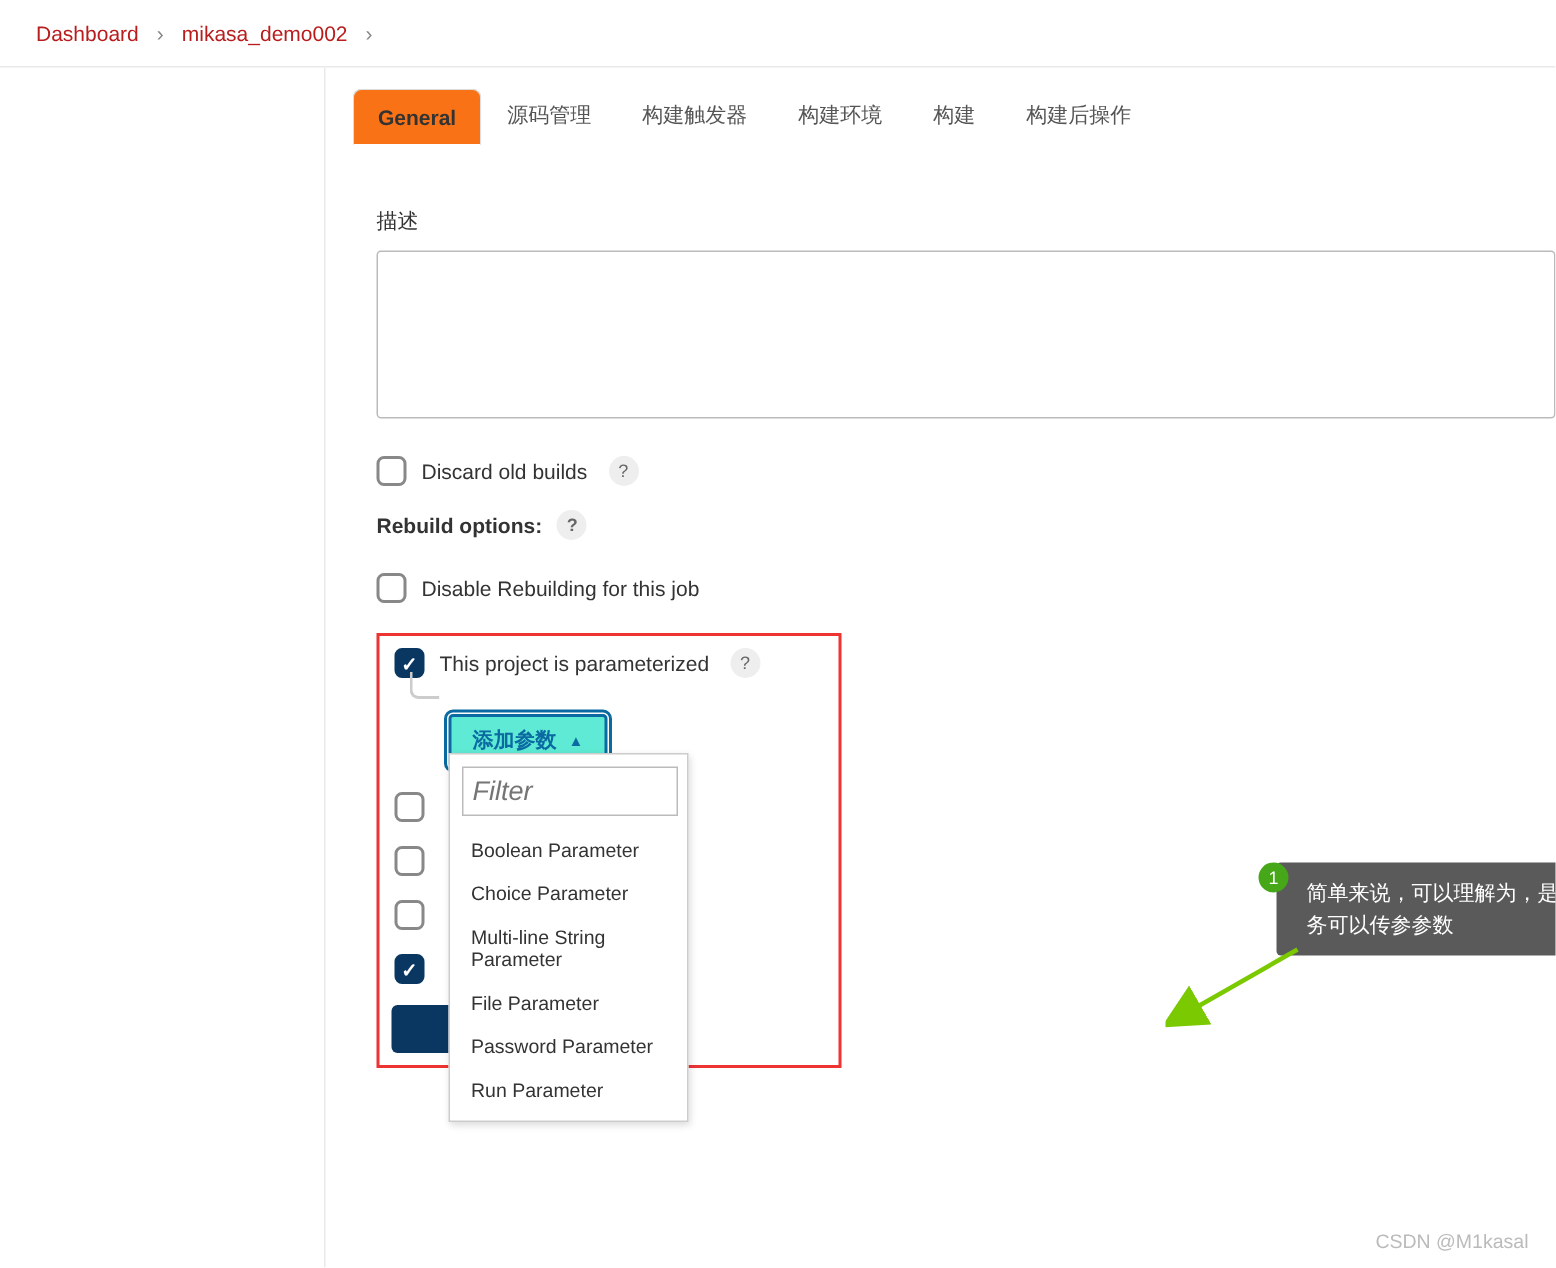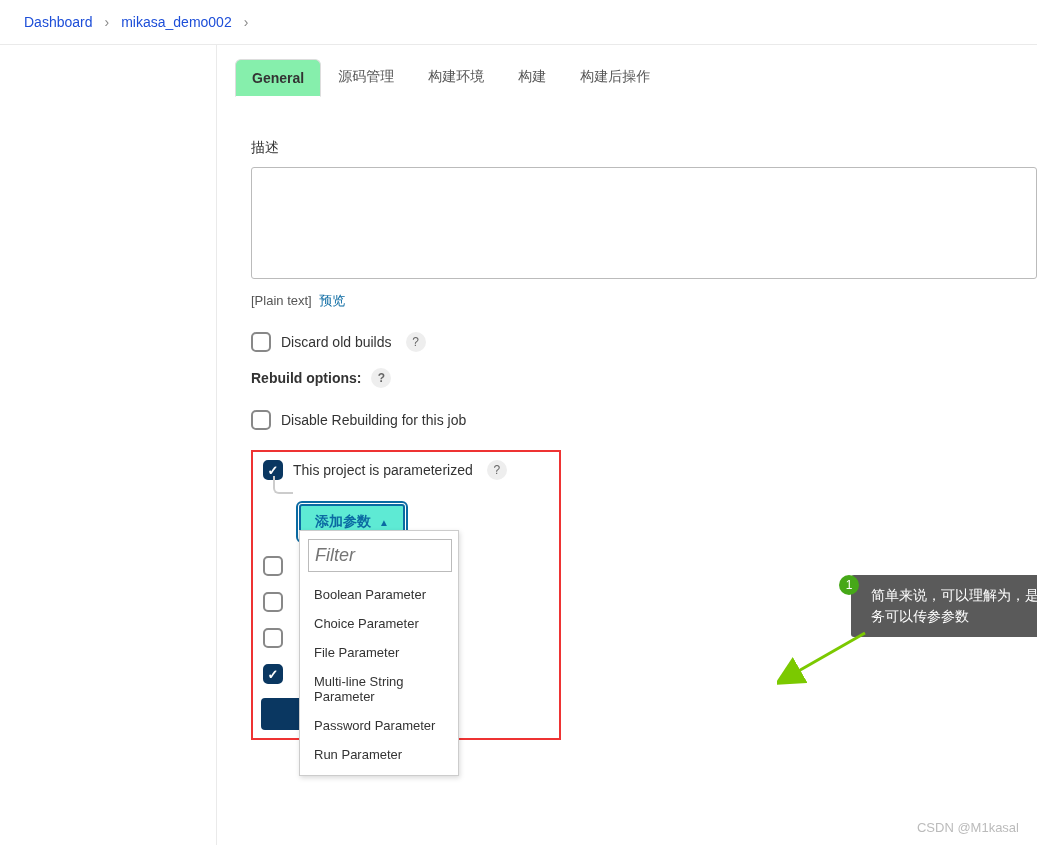--- a/index.html
+++ b/index.html
@@ -1,25 +1,25 @@
 <!DOCTYPE html>
 <html><head>
 <meta charset="utf-8">
 <style>
 * { box-sizing: border-box; margin: 0; padding: 0; }
 body { font-family: -apple-system, BlinkMacSystemFont, "Segoe UI", Arial, sans-serif; font-size: 14px; color: #333; background: #fff; width: 1037px; height: 845px; overflow: hidden; position: relative; }
 .breadcrumb { display: flex; align-items: center; padding: 14px 24px; border-bottom: 1px solid #eaeaea; }
-.breadcrumb a { color: #1d4ed8; text-decoration: none; font-size: 14px; }
+.breadcrumb a { color: #b91c1c; text-decoration: none; font-size: 14px; }
 .breadcrumb .chev { color: #888; margin: 0 12px; font-size: 14px; }
 .main { display: flex; }
 .sidebar { width: 220px; min-height: 800px; border-right: 1px solid #eaeaea; }
 .content { flex: 1; padding: 0 0 0 0; position: relative; }
 .tabs { display: flex; align-items: flex-end; padding: 12px 18px 0 18px; gap: 0; }
 .tab { padding: 10px 16px; color: #555; cursor: pointer; font-size: 14px; border: 1px solid transparent; border-radius: 6px 6px 0 0; }
-.tab.active { font-weight: 700; color: #333; border: 1px solid #ddd; border-bottom-color: #fff; background: #86efac; }
+.tab.active { font-weight: 700; color: #333; border: 1px solid #ddd; border-bottom-color: #fff; background: #f97316; }
 .form-area { padding: 42px 0 0 34px; }
 .label { color: #333; font-size: 14px; margin-bottom: 10px; }
 .desc-box { width: 786px; height: 112px; border: 1px solid #bbb; border-radius: 3px; background: #fff; resize: none; padding: 6px; font-family: inherit; font-size: 13px; }
 .plain-row { margin: 10px 0 0 0; font-size: 13px; color: #555; }
 .plain-row .plain { color: #555; }
 .plain-row .preview { color: #0b6aa2; margin-left: 4px; cursor: pointer; }
 .check-row { display: flex; align-items: center; margin-top: 22px; gap: 10px; }
 .checkbox { width: 20px; height: 20px; border: 2px solid #888; border-radius: 5px; background: #fff; display: flex; align-items: center; justify-content: center; cursor: pointer; flex-shrink: 0; }
 .checkbox.checked { background: #0a3761; border-color: #0a3761; }
 .checkbox.checked::after { content: "✓"; color: #fff; font-size: 13px; font-weight: bold; }
@@ -53,32 +53,29 @@
   <a>mikasa_demo002</a>
   <span class="chev">›</span>
 </div>
 
 <div class="main">
   <div class="sidebar"></div>
   <div class="content">
     <div class="tabs">
       <div class="tab active">General</div>
       <div class="tab">源码管理</div>
+      <div class="tab">构建触发器</div>
       <div class="tab">构建环境</div>
       <div class="tab">构建</div>
       <div class="tab">构建后操作</div>
     </div>
 
     <div class="form-area">
       <div class="label">描述</div>
       <textarea class="desc-box" style=""></textarea>
-      <div class="plain-row">
-        <span class="plain">[Plain text]</span>
-        <span class="preview">预览</span>
-      </div>
 
       <div class="check-row">
         <div class="checkbox"></div>
         <span class="check-label">Discard old builds</span>
         <span class="help">?</span>
       </div>
 
       <div class="section-h">
         <span>Rebuild options:</span>
         <span class="help">?</span>
@@ -100,22 +97,22 @@
         <div class="add-btn">
           <span>添加参数</span>
           <span class="caret">▲</span>
         </div>
 
         <div class="dropdown">
           <input type="text" placeholder="Filter" style="">
           <div class="dropdown-list">
             <div class="dropdown-item">Boolean Parameter</div>
             <div class="dropdown-item">Choice Parameter</div>
+            <div class="dropdown-item">Multi-line String Parameter</div>
             <div class="dropdown-item">File Parameter</div>
-            <div class="dropdown-item">Multi-line String Parameter</div>
             <div class="dropdown-item">Password Parameter</div>
             <div class="dropdown-item">Run Parameter</div>
 
           </div>
         </div>
 
         <div class="hidden-rows">
           <div class="check-row">
               <div class="checkbox"></div>
             </div>

